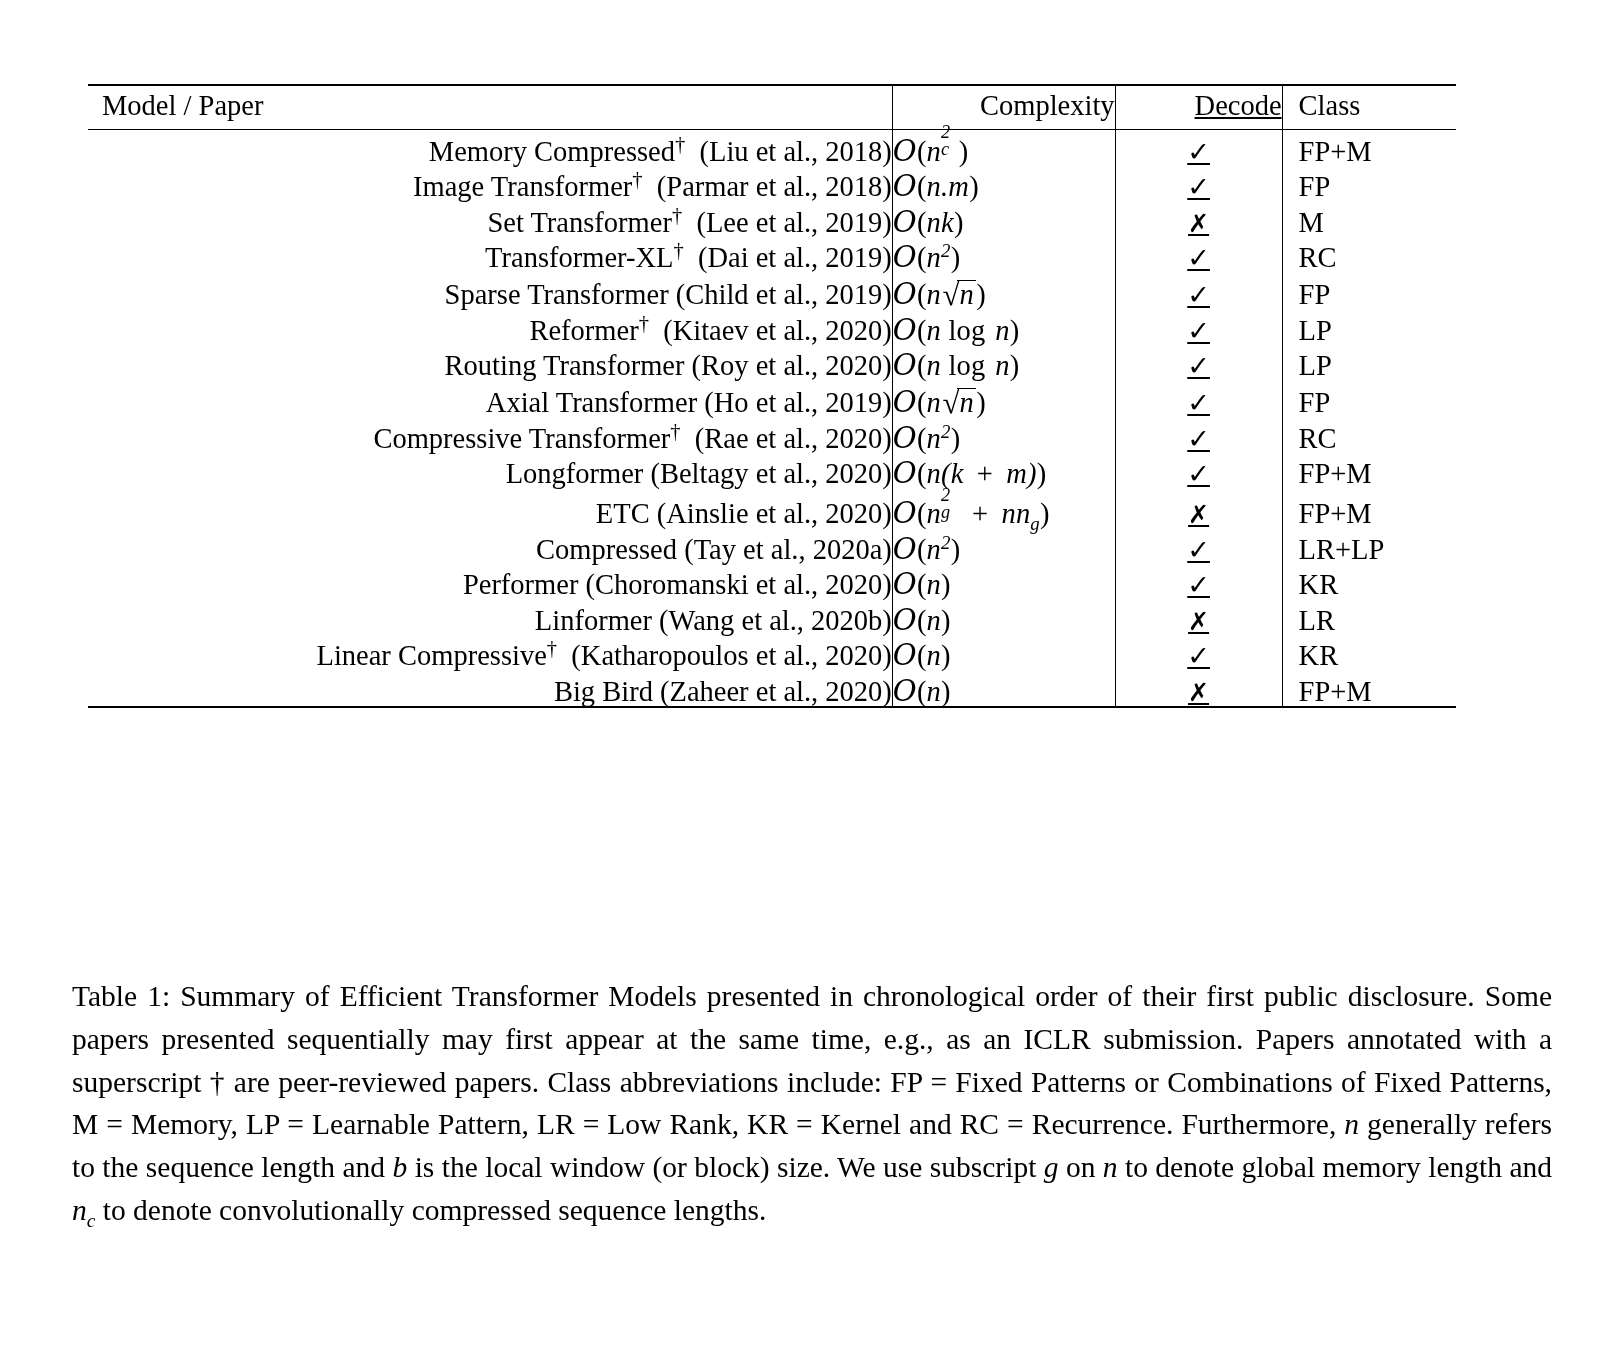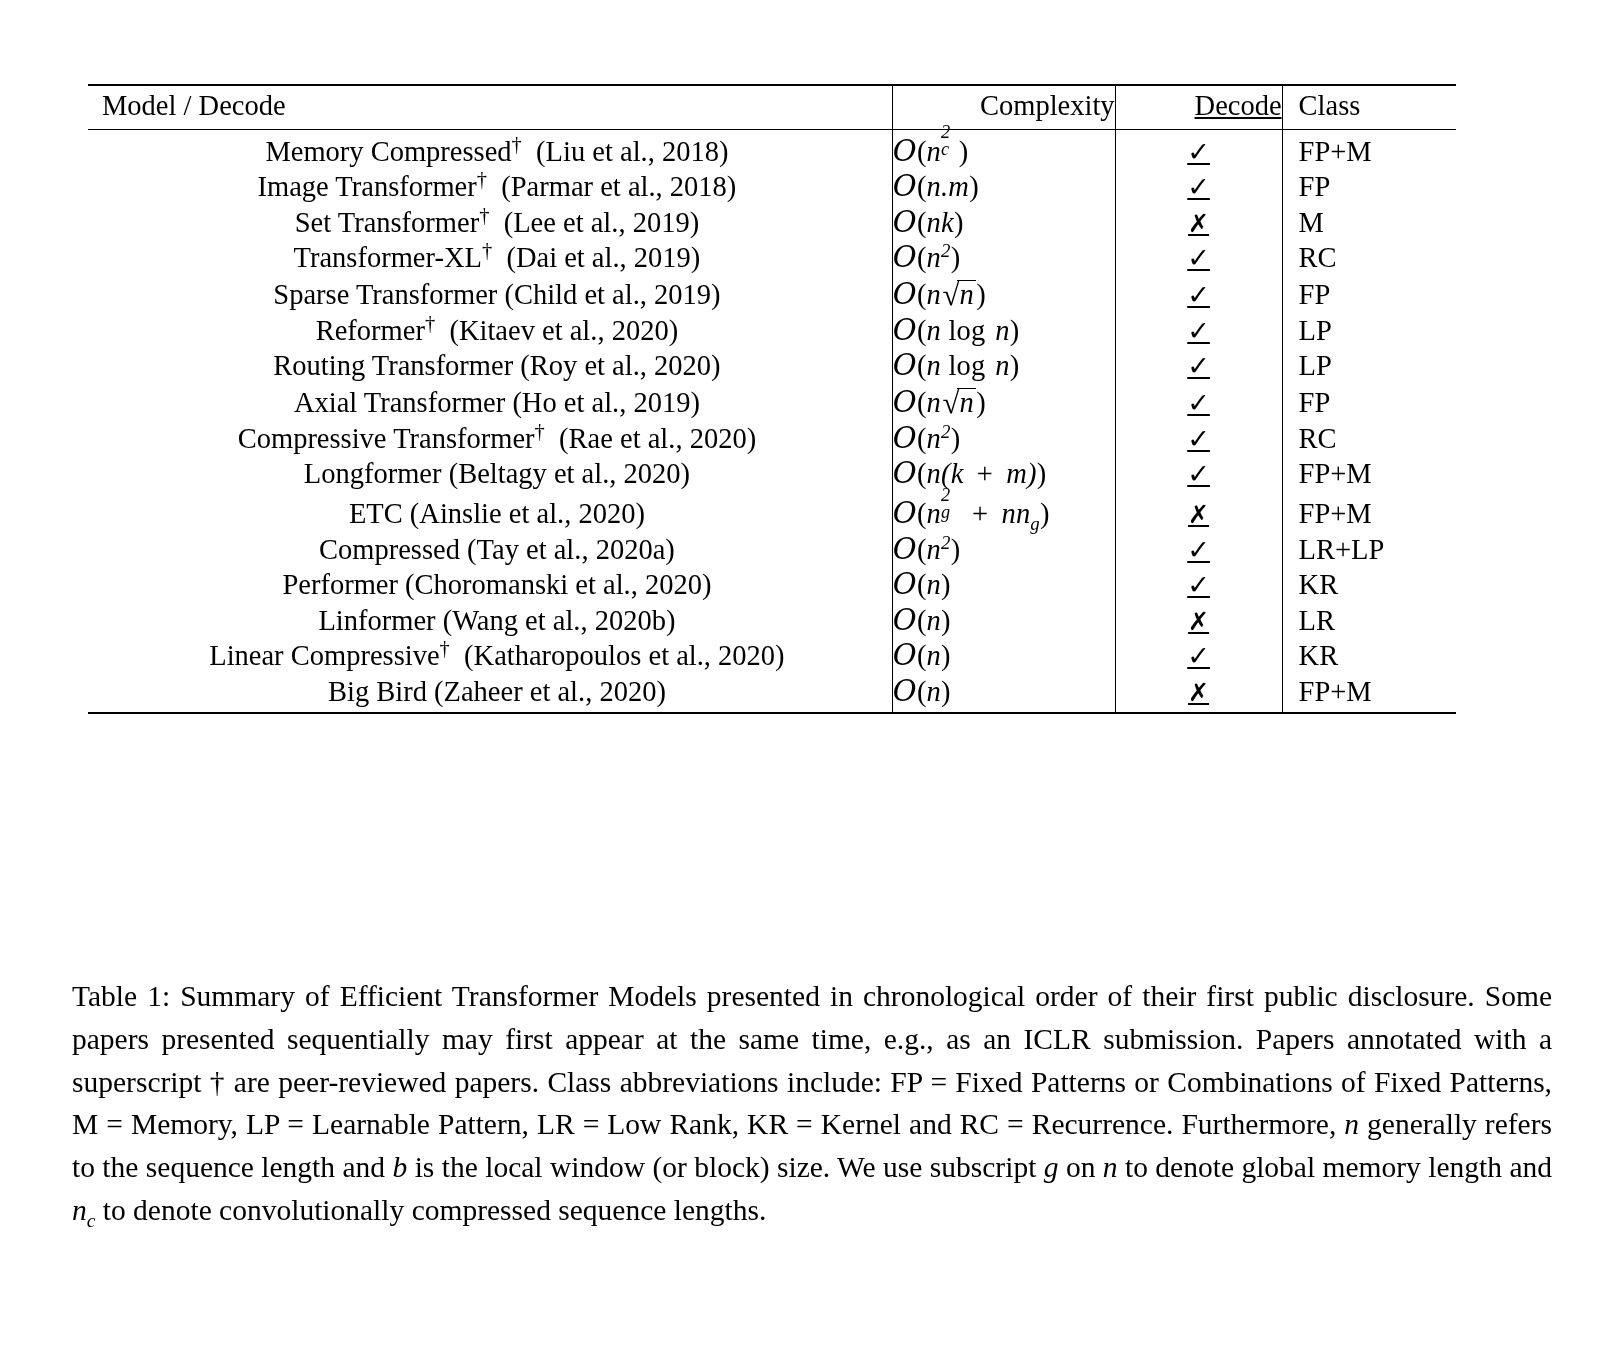--- a/index.html
+++ b/index.html
@@ -41,25 +41,25 @@
     border-top: 2.4px solid #000;
     border-bottom: 1.6px solid #000;
     vertical-align: bottom;
   }
   table.summary tbody td {
     padding: 2.5px 0 3.5px 0;
     vertical-align: baseline;
   }
   table.summary tbody tr:last-child td {
     border-bottom: 2.4px solid #000;
-    padding-bottom: 6px;
-  }
-
-  
-  .col-model   { width: 812px; text-align: center;   padding-left: 14px !important; }
+    padding-bottom: 0;
+  }
+
+  
+  .col-model   { width: 812px; text-align: right;   padding-left: 14px !important; }
   .col-cx      { width: 225px; text-align: left; border-left: 1.6px solid #000; }
   .col-dec     { width: 170px; text-align: center; border-left: 1.6px solid #000; text-decoration: underline; }
   .col-class   { width: 161px; text-align: left;   border-left: 1.6px solid #000; padding-left: 16px !important; }
 
   th.col-model { text-align: left; }
   th.col-cx, th.col-dec { text-align: right; }
   th.col-class { text-align: left; padding-left: 16px !important; }
 
   .dagger {
     font-size: 0.72em;
@@ -139,21 +139,21 @@
 </style>
 </head>
 <body>
 
 <div class="page">
 
   <div class="table-wrap">
     <table class="summary">
       <thead>
         <tr>
-          <th class="col-model">Model / Decode</th>
+          <th class="col-model">Model / Paper</th>
           <th class="col-cx">Complexity</th>
           <th class="col-dec">Decode</th>
           <th class="col-class">Class</th>
         </tr>
       </thead>
       <tbody id="table-body">
           <tr>
             <td class="col-model"><span>Memory Compressed</span><span class="dagger">†</span><span>&nbsp;&nbsp;(Liu et al., 2018)</span></td>
             <td class="col-cx"><span class="math"><span class="cal-o">O</span><span class="up">(</span>n<span class="supsub"><span class="s-up">2</span><span class="s-dn">c</span></span><span class="up">)</span></span></td>
             <td class="col-dec"><span class="mark">✓</span></td>

